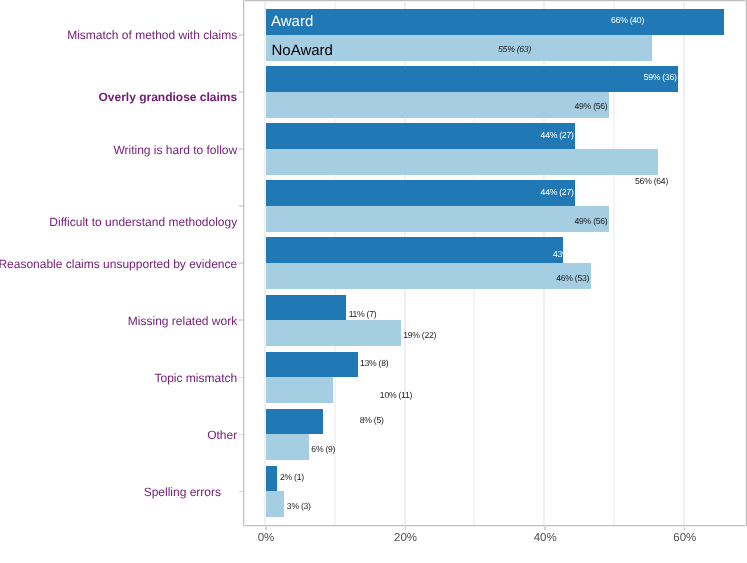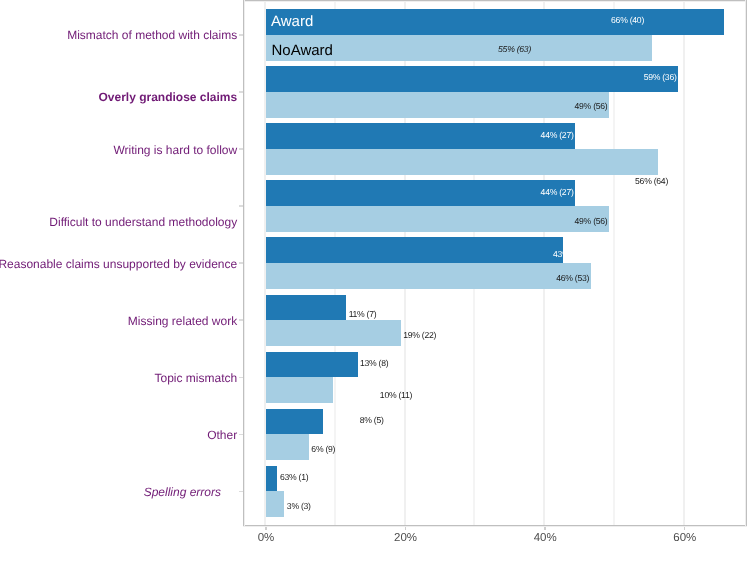--- a/index.html
+++ b/index.html
@@ -65,21 +65,21 @@
       <div class="blab inside-dark" style="top: 186.594px; width: 573.535px; color: rgb(255, 255, 255);">44% (27)</div>
       <div class="bar" style="left: 266px; top: 237.474px; width: 297.488px; height: 25.686px; background: rgb(32, 121, 180);"></div>
       <div class="blab inside-dark" style="top: 249px; width: 586px; color: rgb(255, 255, 255);">43% (26)</div>
       <div class="bar" style="left: 266px; top: 294.554px; width: 80.1304px; height: 25.686px; background: rgb(32, 121, 180);"></div>
       <div class="blab outside" style="top: 300.754px; left: 348.63px; margin-top: 8px;">11% (7)</div>
       <div class="bar" style="left: 266px; top: 351.634px; width: 91.5078px; height: 25.686px; background: rgb(32, 121, 180);"></div>
       <div class="blab outside" style="top: 357.834px; left: 360.008px;">13% (8)</div>
       <div class="bar" style="left: 266px; top: 408.714px; width: 57.236px; height: 25.686px; background: rgb(32, 121, 180);"></div>
       <div class="blab outside" style="top: 414.914px; left: 325.736px; margin-left: 34px;">8% (5)</div>
       <div class="bar" style="left: 266px; top: 465.794px; width: 11.4472px; height: 25.686px; background: rgb(32, 121, 180);"></div>
-      <div class="blab outside" style="top: 471.994px; left: 279.947px;">63% (1)</div>
+      <div class="blab outside" style="top: 471.994px; left: 279.947px;">2% (1)</div>
       <div class="bar" style="left: 266px; top: 34.84px; width: 385.715px; height: 25.686px; background: rgb(166, 206, 227);"></div>
       <div class="blab inside-light" style="top: 44.34px; width: 531px; color: rgb(26, 26, 26); font-style: italic;">55% (63)</div>
       <div class="bar" style="left: 266px; top: 91.92px; width: 342.858px; height: 25.686px; background: rgb(166, 206, 227);"></div>
       <div class="blab inside-light" style="top: 101.42px; width: 607.458px; color: rgb(26, 26, 26);">49% (56)</div>
       <div class="bar" style="left: 266px; top: 149px; width: 391.857px; height: 25.686px; background: rgb(166, 206, 227);"></div>
       <div class="blab inside-light" style="top: 176px; width: 668px; color: rgb(26, 26, 26);">56% (64)</div>
       <div class="bar" style="left: 266px; top: 206.08px; width: 342.858px; height: 25.686px; background: rgb(166, 206, 227);"></div>
       <div class="blab inside-light" style="top: 215.58px; width: 607.458px; color: rgb(26, 26, 26);">49% (56)</div>
       <div class="bar" style="left: 266px; top: 263.16px; width: 324.5px; height: 25.686px; background: rgb(166, 206, 227);"></div>
       <div class="blab inside-light" style="top: 272.66px; width: 589.1px; color: rgb(26, 26, 26);">46% (53)</div>
@@ -100,21 +100,21 @@
       <div class="ylab" style="right: 509.8px; top: 214px;">Difficult to understand methodology</div>
       <div class="ytick" style="top: 205.28px;"></div>
       <div class="ylab" style="right: 509.8px; top: 255.76px;">Reasonable claims unsupported by evidence</div>
       <div class="ytick" style="top: 262.36px;"></div>
       <div class="ylab" style="right: 509.8px; top: 312.84px;">Missing related work</div>
       <div class="ytick" style="top: 319.44px;"></div>
       <div class="ylab" style="right: 509.8px; top: 369.92px;">Topic mismatch</div>
       <div class="ytick" style="top: 376.52px;"></div>
       <div class="ylab" style="right: 509.8px; top: 427px;">Other</div>
       <div class="ytick" style="top: 433.6px;"></div>
-      <div class="ylab" style="right: 526px; top: 484.08px; font-style: italic;">Spelling errors</div>
+      <div class="ylab" style="right: 526px; top: 484.08px;">Spelling errors</div>
       <div class="ytick" style="top: 490.68px;"></div>
       <div class="xtick" style="left: 265.2px;"></div>
       <div class="xlab" style="left: 226px;">0%</div>
       <div class="xtick" style="left: 404.8px;"></div>
       <div class="xlab" style="left: 365.6px;">20%</div>
       <div class="xtick" style="left: 544.4px;"></div>
       <div class="xlab" style="left: 505.2px;">40%</div>
       <div class="xtick" style="left: 684px;"></div>
       <div class="xlab" style="left: 644.8px;">60%</div>
       <div class="legend-entry" style="left: 271px; top: 13.054px; color: rgb(255, 255, 255);">Award</div>

